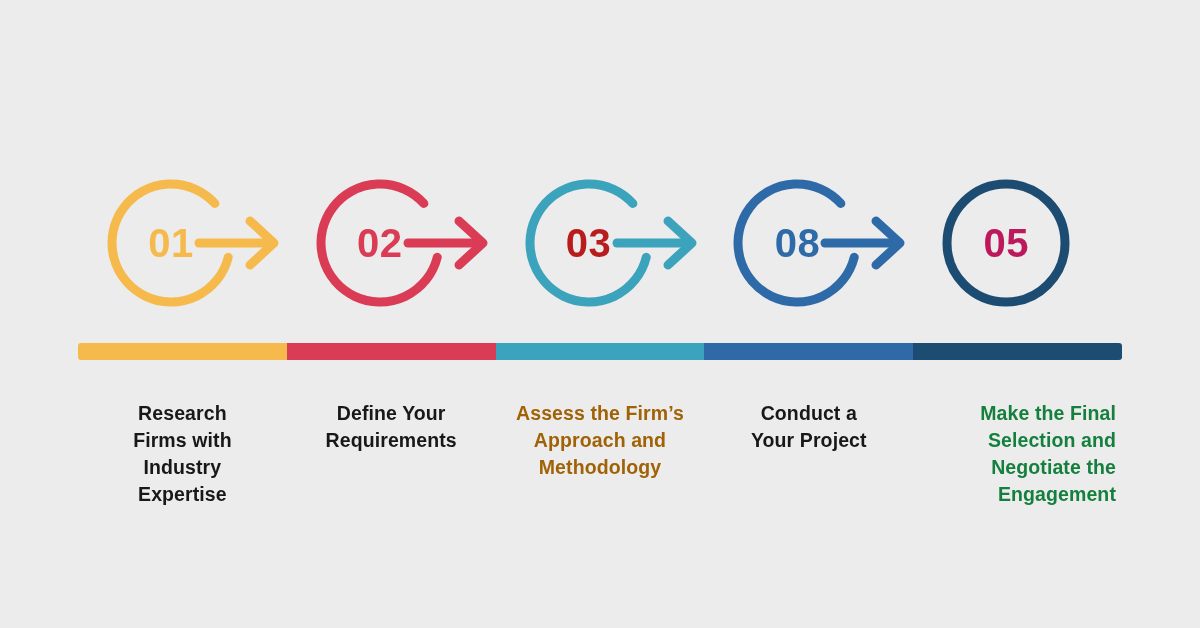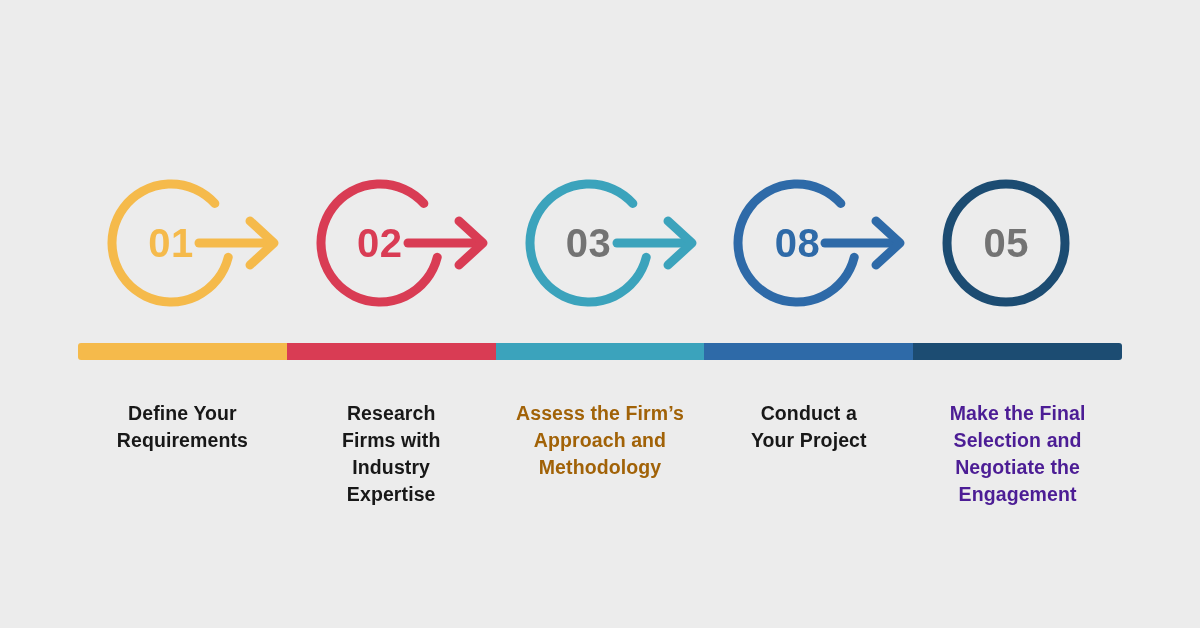--- a/index.html
+++ b/index.html
@@ -124,67 +124,67 @@
           <path d="M 146 59 L 170 81 L 146 103" fill="none" stroke="#D93C54" stroke-width="9" stroke-linecap="round" stroke-linejoin="round"></path>
         </svg>
         <div class="node-number" style="color: rgb(217, 60, 84);">02</div>
       </div>
       <div class="step-node">
         <svg class="node-svg" viewBox="0 0 190 162">
           <path d="M 110.85 41.52 A 59 59 0 1 0 124.25 95.27" fill="none" stroke="#3BA3BC" stroke-width="9" stroke-linecap="round"></path>
           <path d="M 95 81 L 126 81 L 168 81" fill="none" stroke="#3BA3BC" stroke-width="9" stroke-linecap="round" stroke-linejoin="round"></path>
           <path d="M 146 59 L 170 81 L 146 103" fill="none" stroke="#3BA3BC" stroke-width="9" stroke-linecap="round" stroke-linejoin="round"></path>
         </svg>
-        <div class="node-number" style="color: #737373;">03</div>
+        <div class="node-number" style="color: #b91c1c;">03</div>
       </div>
       <div class="step-node">
         <svg class="node-svg" viewBox="0 0 190 162">
           <path d="M 110.85 41.52 A 59 59 0 1 0 124.25 95.27" fill="none" stroke="#2E6AA8" stroke-width="9" stroke-linecap="round"></path>
           <path d="M 95 81 L 126 81 L 168 81" fill="none" stroke="#2E6AA8" stroke-width="9" stroke-linecap="round" stroke-linejoin="round"></path>
           <path d="M 146 59 L 170 81 L 146 103" fill="none" stroke="#2E6AA8" stroke-width="9" stroke-linecap="round" stroke-linejoin="round"></path>
         </svg>
         <div class="node-number" style="color: rgb(46, 106, 168);">08</div>
       </div>
       <div class="step-node">
         <svg class="node-svg" viewBox="0 0 190 162">
           <circle cx="67" cy="81" r="59" fill="none" stroke="#1C4C72" stroke-width="9"></circle>
         </svg>
-        <div class="node-number" style="color: #737373;">05</div>
+        <div class="node-number" style="color: #be185d;">05</div>
       </div>
     </div>
 
   <div class="color-bar">
       <div class="bar-seg" style="background: rgb(245, 186, 75);"></div>
       <div class="bar-seg" style="background: rgb(217, 60, 84);"></div>
       <div class="bar-seg" style="background: rgb(59, 163, 188);"></div>
       <div class="bar-seg" style="background: rgb(46, 106, 168);"></div>
       <div class="bar-seg" style="background: rgb(28, 76, 114);"></div>
     </div>
 
   <div class="labels-row">
       <div class="label-cell">
-        <span class="label-text" style="color: rgb(24, 24, 24);">Define Your
-Requirements</span>
-      </div>
-      <div class="label-cell">
         <span class="label-text" style="color: rgb(24, 24, 24);">Research
 Firms with
 Industry
 Expertise</span>
+      </div>
+      <div class="label-cell">
+        <span class="label-text" style="color: rgb(24, 24, 24);">Define Your
+Requirements</span>
       </div>
       <div class="label-cell">
         <span class="label-text" style="color: #a16207;">Assess the Firm’s
 Approach and
 Methodology</span>
       </div>
       <div class="label-cell">
         <span class="label-text" style="color: rgb(24, 24, 24);">Conduct a
 Your Project</span>
       </div>
       <div class="label-cell">
-        <span class="label-text" style="color: #4c1d95;">Make the Final
+        <span class="label-text" style="color: #15803d; text-align: right;">Make the Final
 Selection and
 Negotiate the
 Engagement</span>
       </div>
     </div>
 
 </div>
 
 </body></html>

